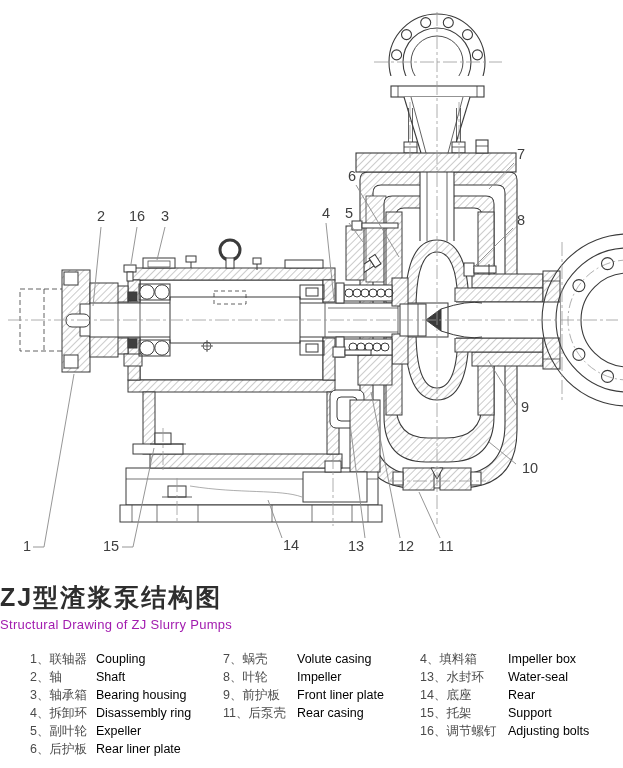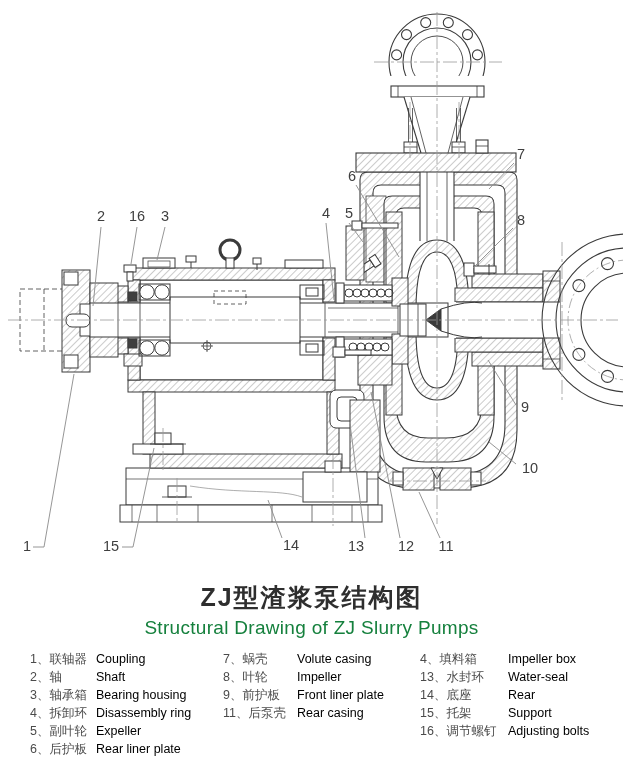--- a/index.html
+++ b/index.html
@@ -1,21 +1,21 @@
 <!DOCTYPE html>
 <html><head>
 <meta charset="utf-8">
 <style>
   html,body{margin:0;padding:0;background:#fff;}
   .stage{position:relative;width:623px;height:768px;background:#fff;overflow:hidden;
          font-family:"Liberation Sans","DejaVu Sans",sans-serif;}
   svg{position:absolute;left:0;top:0;}
-  .title-block{position:absolute;left:0;top:581px;width:623px;text-align:center;}
+  .title-block{position:absolute;left:0;top:581px;width:623px;text-align:left;}
   .title-cn{font-size:25px;font-weight:bold;color:#2e2e2e;letter-spacing:2px;}
-  .title-en{font-size:19px;color:#15803d;margin-top:3px;letter-spacing:.3px;}
+  .title-en{font-size:13px;color:#a21caf;margin-top:3px;letter-spacing:.3px;}
   .legend{position:absolute;top:650px;left:0;width:623px;font-size:12.5px;color:#4b4b4b;}
   .lcol{position:absolute;top:0;}
   .lcol.c1{left:30px;width:195px;}
   .lcol.c2{left:223px;width:190px;}
   .lcol.c3{left:420px;width:200px;}
   .lrow{display:flex;height:18px;line-height:18px;white-space:nowrap;}
   .zh{flex:0 0 auto;}
   .c1 .zh{width:66px;} .c2 .zh{width:74px;} .c3 .zh{width:88px;}
   .en{color:#000000;}
   text.callout{font-size:14.5px;fill:#3f3f3f;font-family:"Liberation Sans","DejaVu Sans",sans-serif;}

